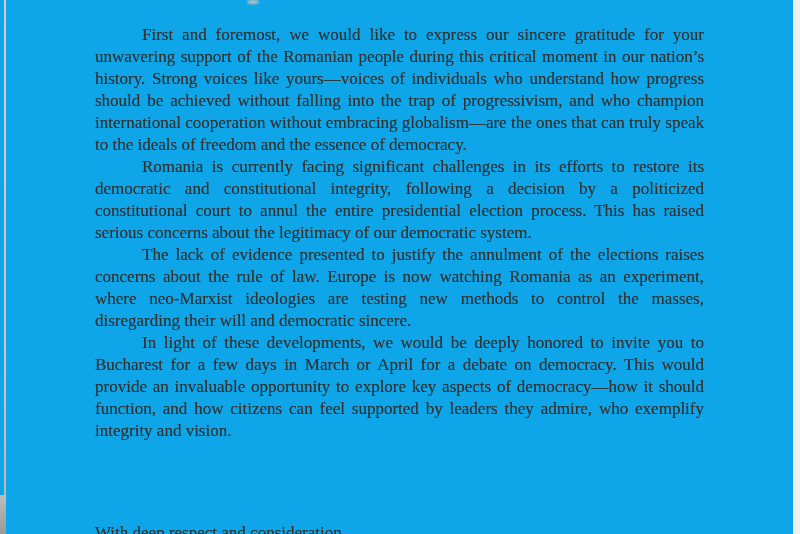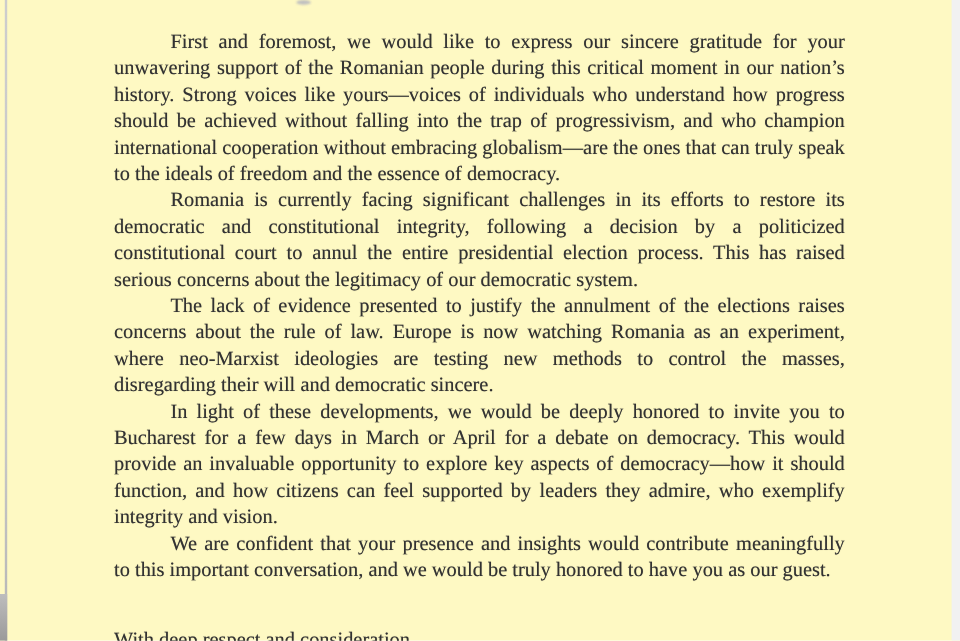--- a/index.html
+++ b/index.html
@@ -11,21 +11,21 @@
     width: 800px;
     height: 534px;
     overflow: hidden;
     position: relative;
   }
   .page {
     position: absolute;
     left: 0; top: 0;
     width: 800px;
     height: 534px;
-    background: #fef9c3;
+    background: #0ea5e9;
   }
   
   .edge-line {
     position: absolute;
     left: 4px; top: 0;
     width: 2px; height: 534px;
     background: linear-gradient(180deg, #cdcdcd 0%, #c6c6c6 70%, #b5b5b5 100%);
   }
   
   .edge-patch {
@@ -85,17 +85,16 @@
   <div class="edge-line"></div>
   <div class="edge-patch"></div>
   <div class="edge-right"></div>
   <div class="top-artifact"></div>
 
   <div class="letter-body">
     <p>First and foremost, we would like to express our sincere gratitude for your unwavering support of the Romanian people during this critical moment in our nation’s history. Strong voices like yours—voices of individuals who understand how progress should be achieved without falling into the trap of progressivism, and who champion international cooperation without embracing globalism—are the ones that can truly speak to the ideals of freedom and the essence of democracy.</p>
     <p>Romania is currently facing significant challenges in its efforts to restore its democratic and constitutional integrity, following a decision by a politicized constitutional court to annul the entire presidential election process. This has raised serious concerns about the legitimacy of our democratic system.</p>
     <p>The lack of evidence presented to justify the annulment of the elections raises concerns about the rule of law. Europe is now watching Romania as an experiment, where neo-Marxist ideologies are testing new methods to control the masses, disregarding their will and democratic sincere.</p>
     <p>In light of these developments, we would be deeply honored to invite you to Bucharest for a few days in March or April for a debate on democracy. This would provide an invaluable opportunity to explore key aspects of democracy—how it should function, and how citizens can feel supported by leaders they admire, who exemplify integrity and vision.</p>
-    <p>We are confident that your presence and insights would contribute meaningfully to this important conversation, and we would be truly honored to have you as our guest.</p>
   </div>
 
   <p class="closing">With deep respect and consideration</p>
 </div>
 
 </body></html>

